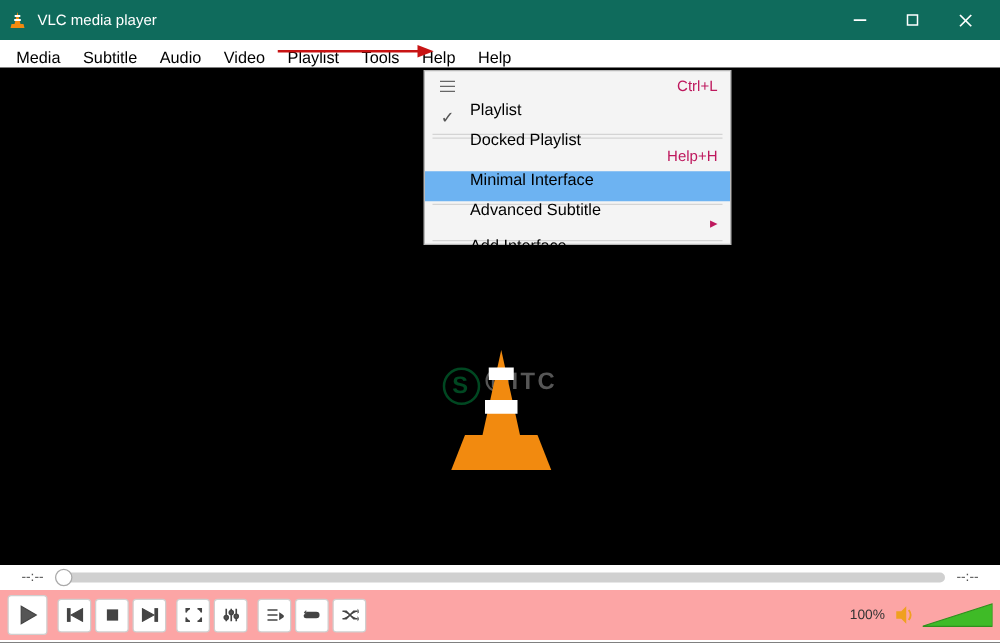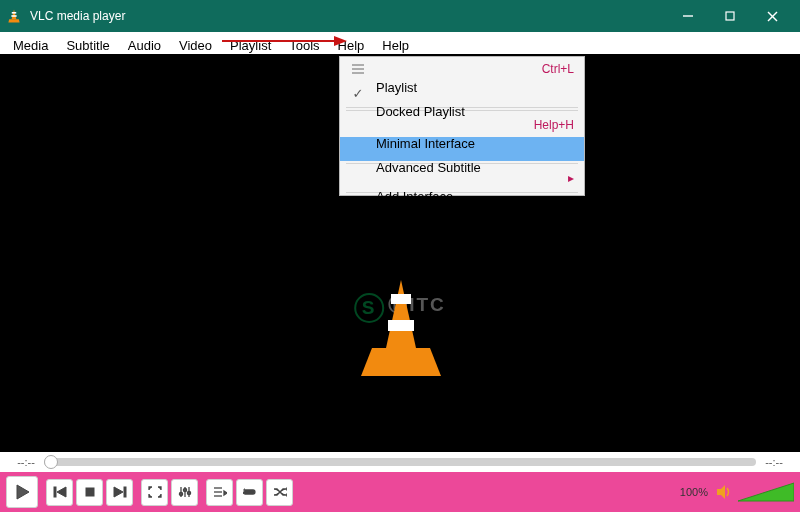--- a/index.html
+++ b/index.html
@@ -35,21 +35,21 @@
     .dropdown .shortcut { color: #be185d; font-size: 12px; }
     .dropdown .sep { height: 1px; background: #d4d4d4; margin: 2px 6px; }
 
     
     .seekbar { height: 20px; background: #fff; display: flex; align-items: center; padding: 0 8px; }
     .seek-track { flex: 1; height: 8px; background: #d0d0d0; border-radius: 4px; position: relative; }
     .seek-thumb { position: absolute; left: 0; top: -3px; width: 14px; height: 14px; background: #fff; border: 1px solid #aaa; border-radius: 50%; }
     .time { font-size: 11px; color: #555; width: 36px; text-align: center; }
 
     
-    .controls { height: 40px; background: #ec4899; display: flex; align-items: center; padding: 0 6px; gap: 4px; border-top: 0px solid #e3e3e3; }
+    .controls { height: 40px; background: #fca5a5; display: flex; align-items: center; padding: 0 6px; gap: 4px; border-top: 0px solid #e3e3e3; }
     .btn { width: 27px; height: 27px; display: flex; align-items: center; justify-content: center; border: 1px solid #cfcfcf; border-radius: 3px; background: #fff; }
     .btn.play { width: 32px; height: 32px; }
     .btn svg { stroke: #444; fill: #444; }
     .spacer { flex: 1; }
     .group { display: flex; gap: 3px; margin-left: 4px; }
     .vol-label { font-size: 11px; color: #333; margin-right: 4px; }
     .speaker { width: 18px; height: 18px; }
     .vol-tri { width: 56px; height: 22px; }
   </style>
 </head>

